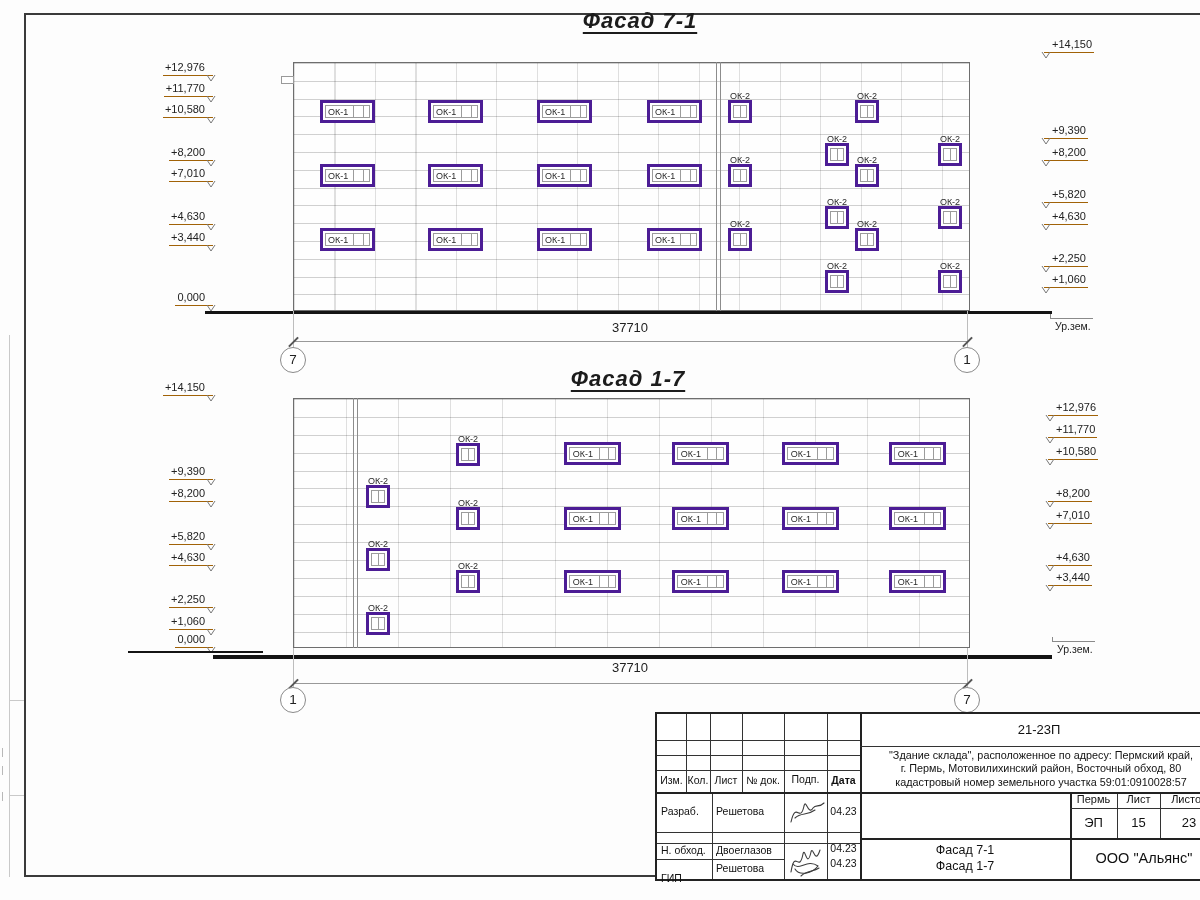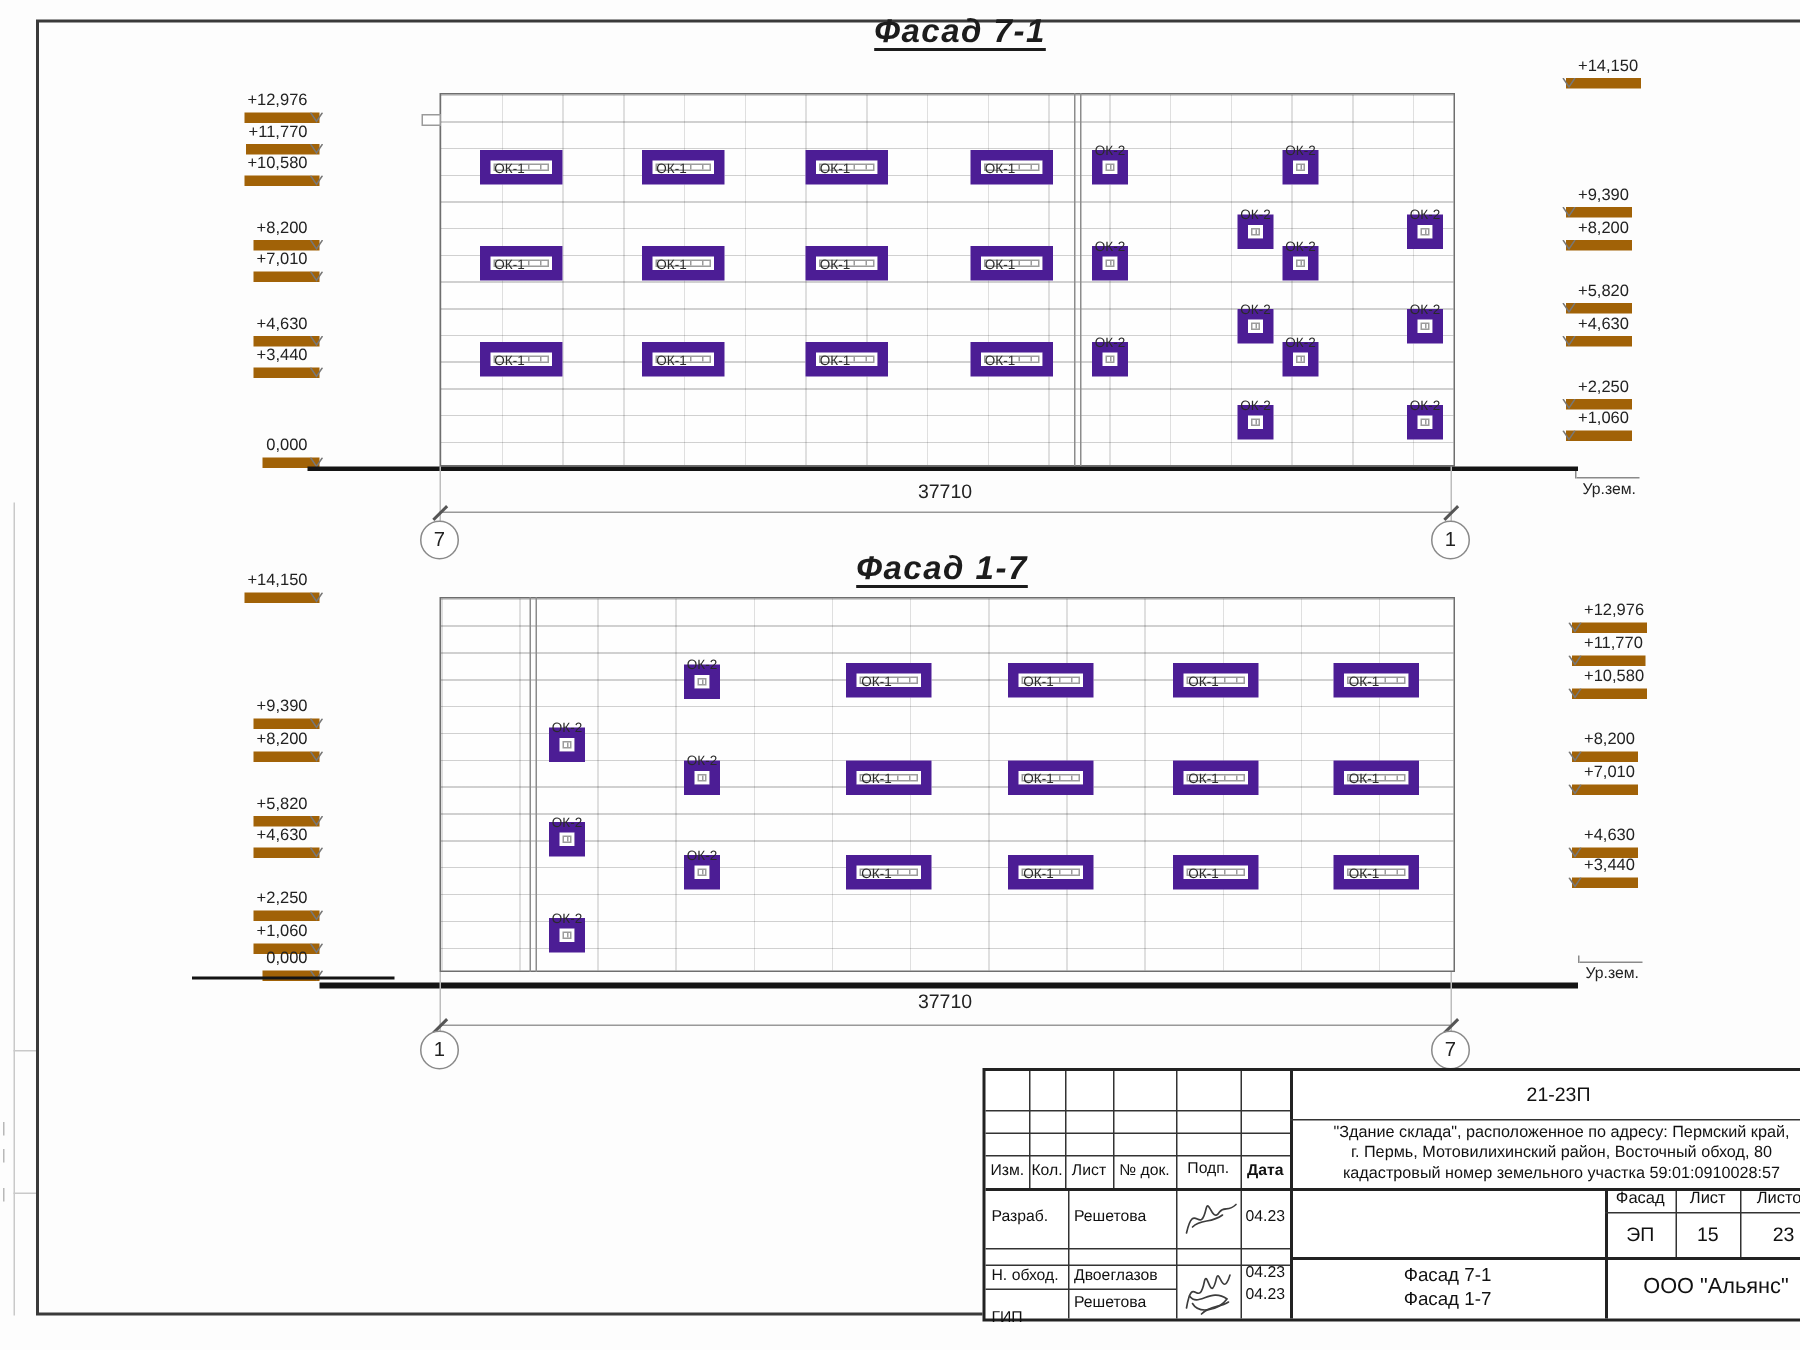--- a/index.html
+++ b/index.html
@@ -10,28 +10,28 @@
   .mline{position:absolute;background:#c9c9c9;}
   .mtick{position:absolute;background:#9a9a9a;opacity:.7;}
   
   .facade-title{position:absolute;transform:translateX(-50%);font-style:italic;font-weight:bold;
     font-size:22px;letter-spacing:1px;text-decoration:underline;text-underline-offset:4px;white-space:nowrap;}
   
   .building{position:absolute;border:1px solid #6e6e6e;box-sizing:border-box;background-color:#fefefe;}
   .joint{position:absolute;width:1px;background:#8c8c8c;}
   .tab{position:absolute;border:1px solid #9a9a9a;background:#fff;box-sizing:border-box;}
   
-  .win{position:absolute;border:7px solid #4c1d95;background:#fff;box-sizing:border-box;
+  .win{position:absolute;border:3px solid #4c1d95;background:#fff;box-sizing:border-box;
        box-shadow:inset 0 0 0 2px #fff, inset 0 0 0 3px #9c9c9c;}
   .win .mull{position:absolute;top:3px;bottom:3px;width:1px;background:#9c9c9c;}
   .wlab{position:absolute;font-size:9px;color:#2a2a2a;white-space:nowrap;}
   .wlab.inside{left:0;width:62%;top:50%;transform:translateY(-50%);text-align:center;}
   .wlab.above{left:50%;transform:translateX(-50%);bottom:100%;margin-bottom:2px;}
   
-  .mark{position:absolute;font-size:11px;color:#222;border-bottom:7px solid #a16207;white-space:nowrap;line-height:13px;}
+  .mark{position:absolute;font-size:11px;color:#222;border-bottom:1px solid #a16207;white-space:nowrap;line-height:13px;}
   .mark svg{position:absolute;top:100%;margin-top:0px;}
   .mark.mleft{padding:0 8px 1px 2px;}
   .mark.mleft svg{right:-3px;}
   .mark.mright{padding:0 2px 1px 8px;}
   .mark.mright svg{left:-3px;}
   
   .ground{position:absolute;background:#141414;}
   .dimline{position:absolute;height:1px;background:#999;}
   .extline{position:absolute;width:1px;background:#bdbdbd;}
   .dimtick{position:absolute;width:13px;height:2px;background:#555;transform:rotate(-45deg);}
@@ -429,21 +429,21 @@
       <path d="M8 22 C14 30 22 16 33 24 C27 32 14 34 10 27"></path>
       <path d="M16 34 C22 28 28 30 34 26"></path>
     </svg>
 
     <div class="cell" style="left:203px;top:0;width:358px;height:32px;font-size:13px;">21-23П</div>
     <div class="cell" style="left:207px;top:33px;width:354px;height:44px;font-size:10.8px;flex-direction:column;">
       <span>"Здание склада", расположенное по адресу: Пермский край,</span>
       <span>г. Пермь, Мотовилихинский район, Восточный обход, 80</span>
       <span>кадастровый номер земельного участка 59:01:0910028:57</span>
     </div>
-    <div class="cell" style="left:413px;top:78px;width:47px;height:16px;font-size:11px;">Фасад</div>
+    <div class="cell" style="left:413px;top:78px;width:47px;height:16px;font-size:11px;">Пермь</div>
     <div class="cell" style="left:460px;top:78px;width:43px;height:16px;font-size:11px;">Лист</div>
     <div class="cell" style="left:503px;top:78px;width:58px;height:16px;font-size:11px;">Листов</div>
     <div class="cell" style="left:413px;top:94px;width:47px;height:30px;font-size:13px;">ЭП</div>
     <div class="cell" style="left:460px;top:94px;width:43px;height:30px;font-size:13px;">15</div>
     <div class="cell" style="left:503px;top:94px;width:58px;height:30px;font-size:13px;">23</div>
     <div class="cell" style="left:203px;top:124px;width:210px;height:41px;font-size:12.5px;flex-direction:column;">
       <span>Фасад 7-1</span>
       <span>Фасад 1-7</span>
     </div>
     <div class="cell" style="left:413px;top:124px;width:148px;height:41px;font-size:14.5px;">ООО "Альянс"</div>

